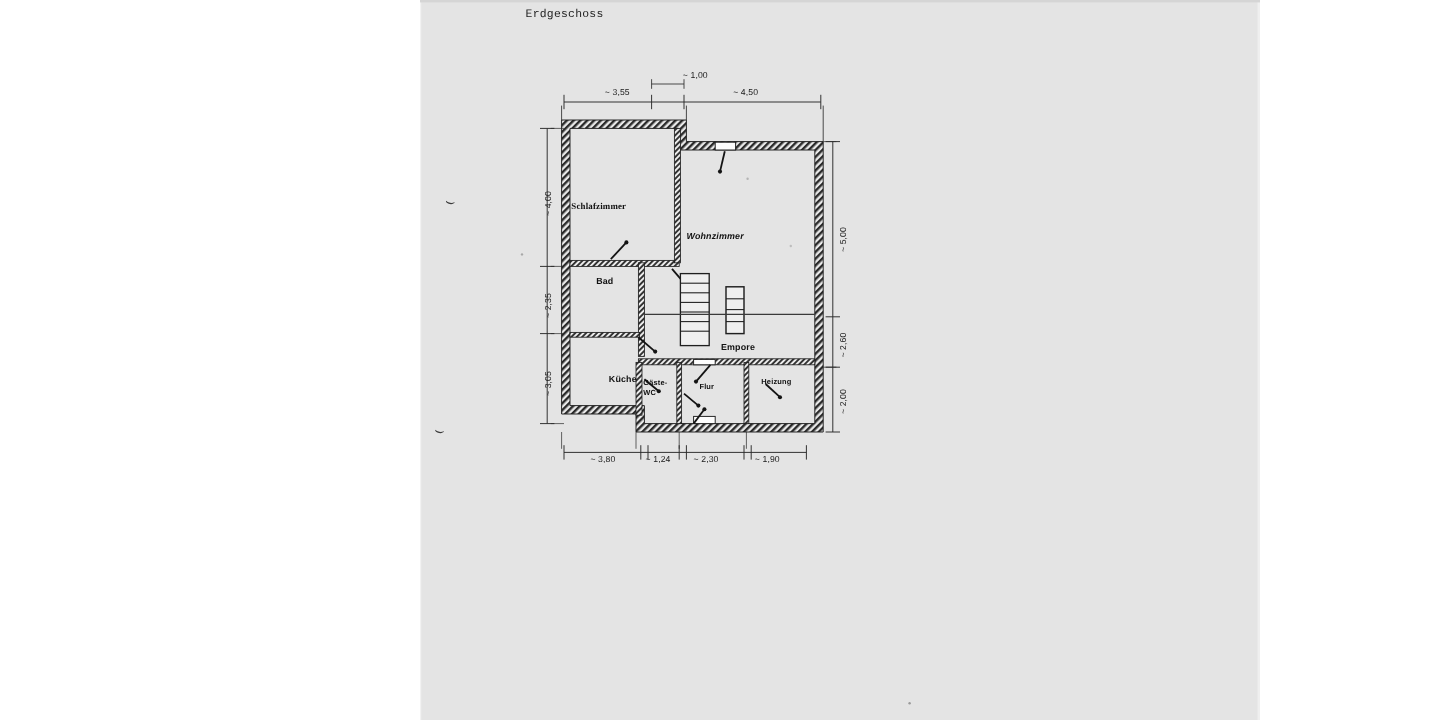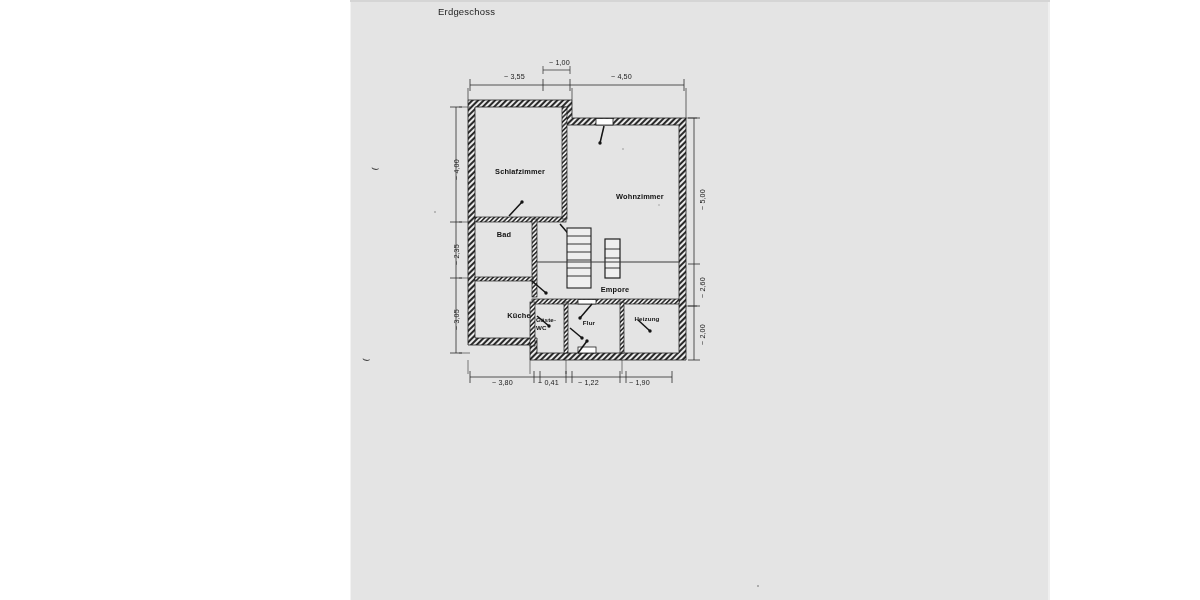--- a/index.html
+++ b/index.html
@@ -14,21 +14,21 @@
          background:#f2f2f2;}
   .sheet-edge-r{position:absolute;left:1048px;top:0;width:2px;height:600px;
          background:#efefef;}
   .sheet-top-line{position:absolute;left:350px;top:0;width:700px;height:2px;
          background:#d5d5d5;}
 
   .scan-mark{position:absolute;color:#3a3a3a;font-size:13px;line-height:1;
              transform:rotate(8deg);}
 
   .title{position:absolute;left:438px;top:6px;font-size:9.5px;color:#1d1d1d;
-         letter-spacing:.2px;white-space:nowrap;}
+         letter-spacing:.2px;white-space:nowrap;font-family:Liberation Mono, monospace;}
 
   .plan{position:absolute;left:0;top:0;width:1200px;height:600px;}
 
   .dim-txt{position:absolute;font-size:7.2px;color:#1a1a1a;white-space:nowrap;
            letter-spacing:.1px;}
   .dim-txt.v{transform-origin:0 0;transform:rotate(-90deg);}
 
   .room-lbl{position:absolute;font-size:7.4px;color:#111;white-space:nowrap;
             font-weight:600;letter-spacing:.15px;text-align:center;}
   .room-lbl.small{font-size:6.2px;font-weight:600;line-height:7.5px;}
@@ -190,38 +190,38 @@
 
         <line x1="468" y1="360" x2="468" y2="374" stroke-width="0.6"></line>
         <line x1="530" y1="360" x2="530" y2="374" stroke-width="0.6"></line>
         <line x1="566" y1="360" x2="566" y2="374" stroke-width="0.6"></line>
         <line x1="622" y1="360" x2="622" y2="374" stroke-width="0.6"></line>
       </g>
     </g>
   </svg>
 
   <div class="dim-txt" style="left:504px;top:72px;">~ 3,55</div>
-  <div class="dim-txt" style="left:549px;top:58px;">~ 1,00</div>
+  <div class="dim-txt" style="left:569px;top:58px;">~ 1,00</div>
   <div class="dim-txt" style="left:611px;top:72px;">~ 4,50</div>
 
   <div class="dim-txt v" style="left:452px;top:180px;">~ 4,00</div>
   <div class="dim-txt v" style="left:452px;top:265px;">~ 2,35</div>
   <div class="dim-txt v" style="left:452px;top:330px;">~ 3,05</div>
 
   <div class="dim-txt v" style="left:698px;top:210px;">~ 5,00</div>
   <div class="dim-txt v" style="left:698px;top:298px;">~ 2,60</div>
   <div class="dim-txt v" style="left:698px;top:345px;">~ 2,00</div>
 
   <div class="dim-txt" style="left:492px;top:378px;">~ 3,80</div>
-  <div class="dim-txt" style="left:538px;top:378px;">~ 0,41</div>
-  <div class="dim-txt" style="left:578px;top:378px;">~ 1,22</div>
+  <div class="dim-txt" style="left:538px;top:378px;">~ 1,24</div>
+  <div class="dim-txt" style="left:578px;top:378px;">~ 2,30</div>
   <div class="dim-txt" style="left:629px;top:378px;">~ 1,90</div>
 
-  <div class="room-lbl" style="left:485px;top:167px;width:70px;">Schlafzimmer</div>
-  <div class="room-lbl" style="left:604px;top:192px;width:72px;">Wohnzimmer</div>
+  <div class="room-lbl" style="left:464px;top:167px;width:70px;font-family:Liberation Serif, serif;">Schlafzimmer</div>
+  <div class="room-lbl" style="left:560px;top:192px;width:72px;font-style:italic;">Wohnzimmer</div>
   <div class="room-lbl" style="left:483px;top:230px;width:42px;">Bad</div>
   <div class="room-lbl" style="left:496px;top:311px;width:46px;">Küche</div>
   <div class="room-lbl" style="left:590px;top:285px;width:50px;">Empore</div>
 
   <div class="room-lbl small" style="left:536px;top:316px;width:30px;text-align:left;">Gäste-</div>
   <div class="room-lbl small" style="left:536px;top:324px;width:30px;text-align:left;">WC</div>
 
   <div class="room-lbl small" style="left:578px;top:319px;width:22px;">Flur</div>
   <div class="room-lbl small" style="left:628px;top:315px;width:38px;">Heizung</div>
 

